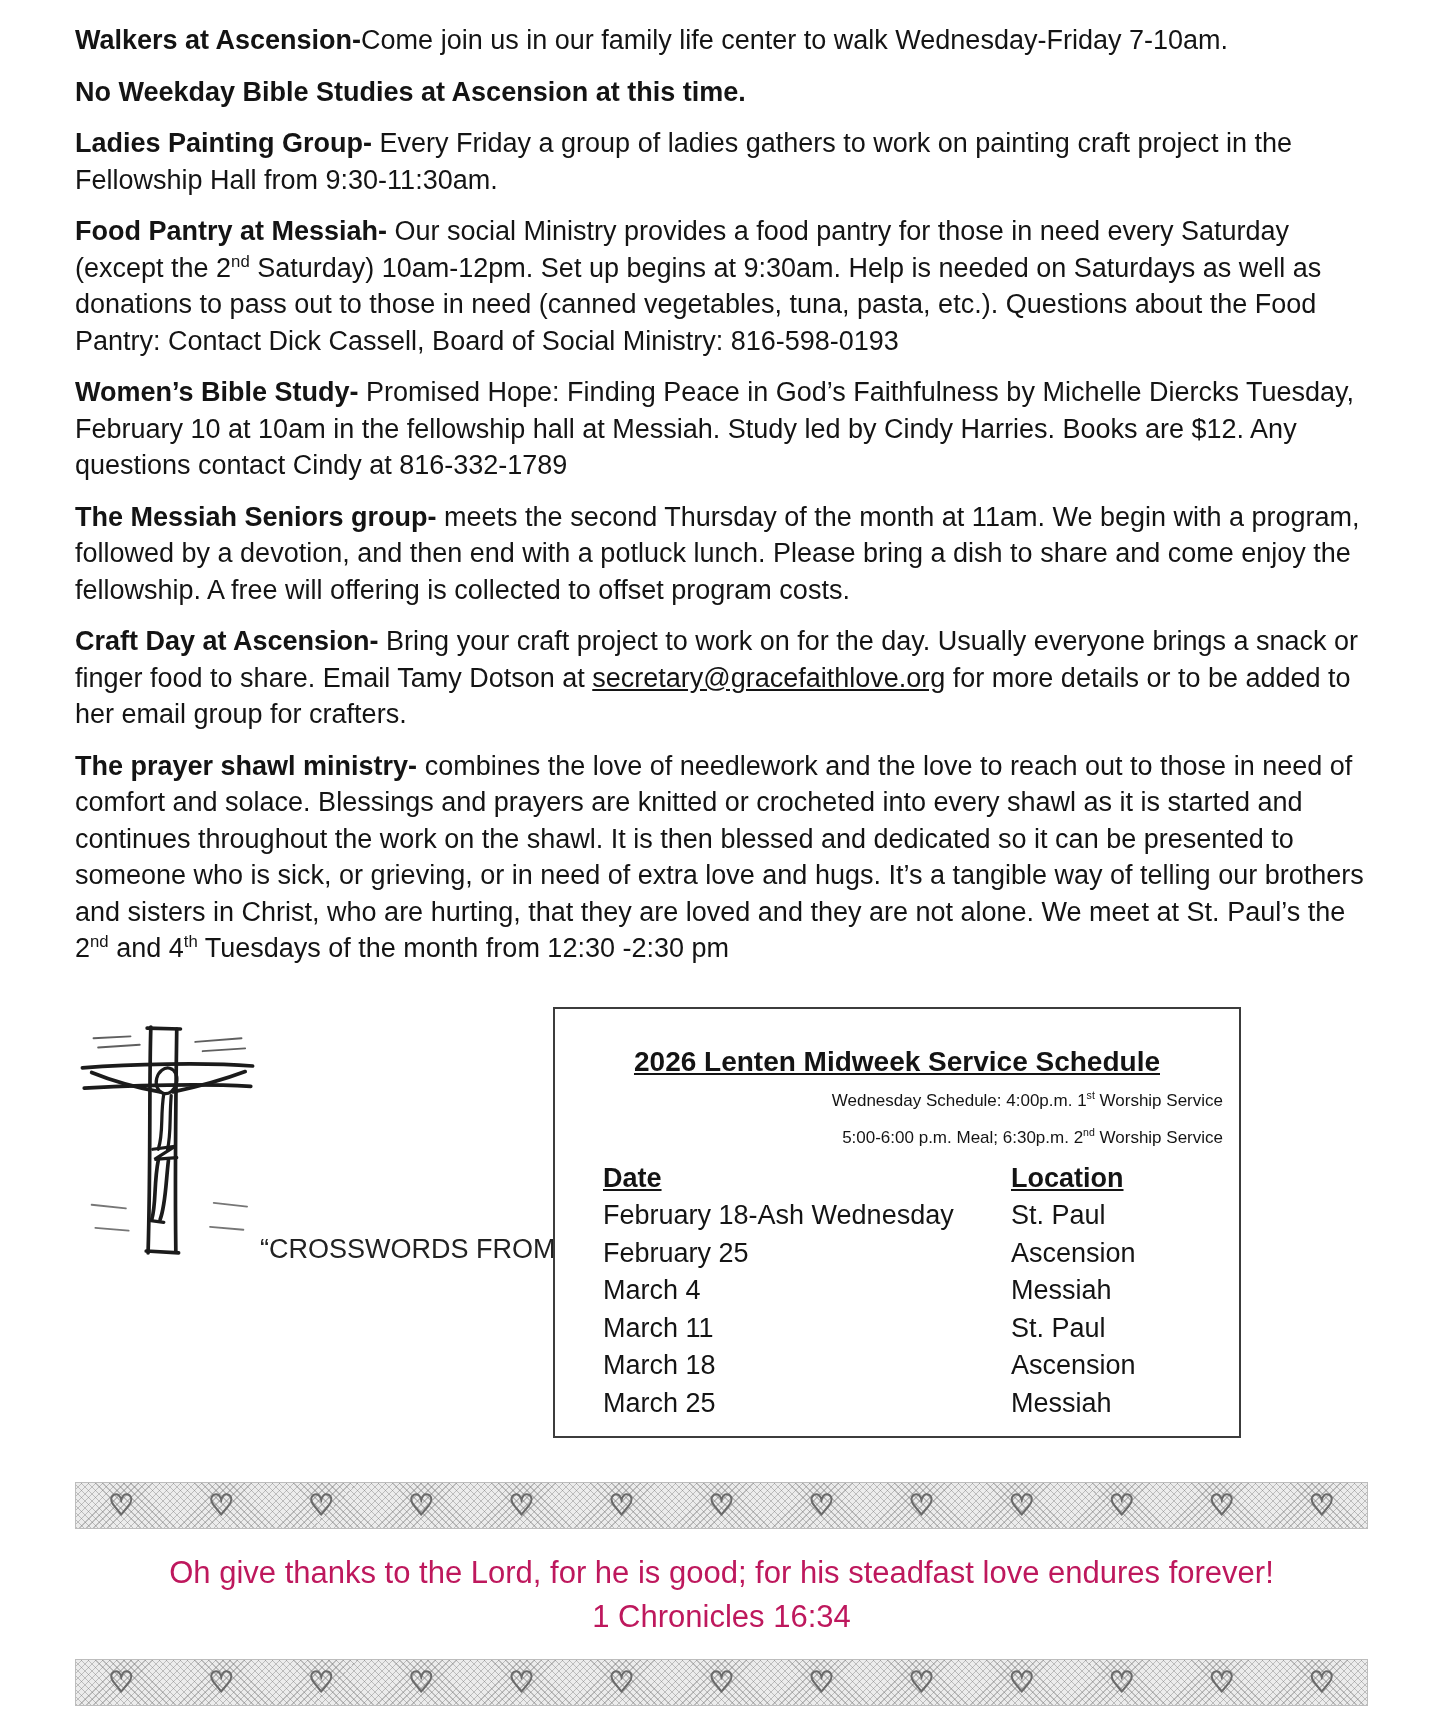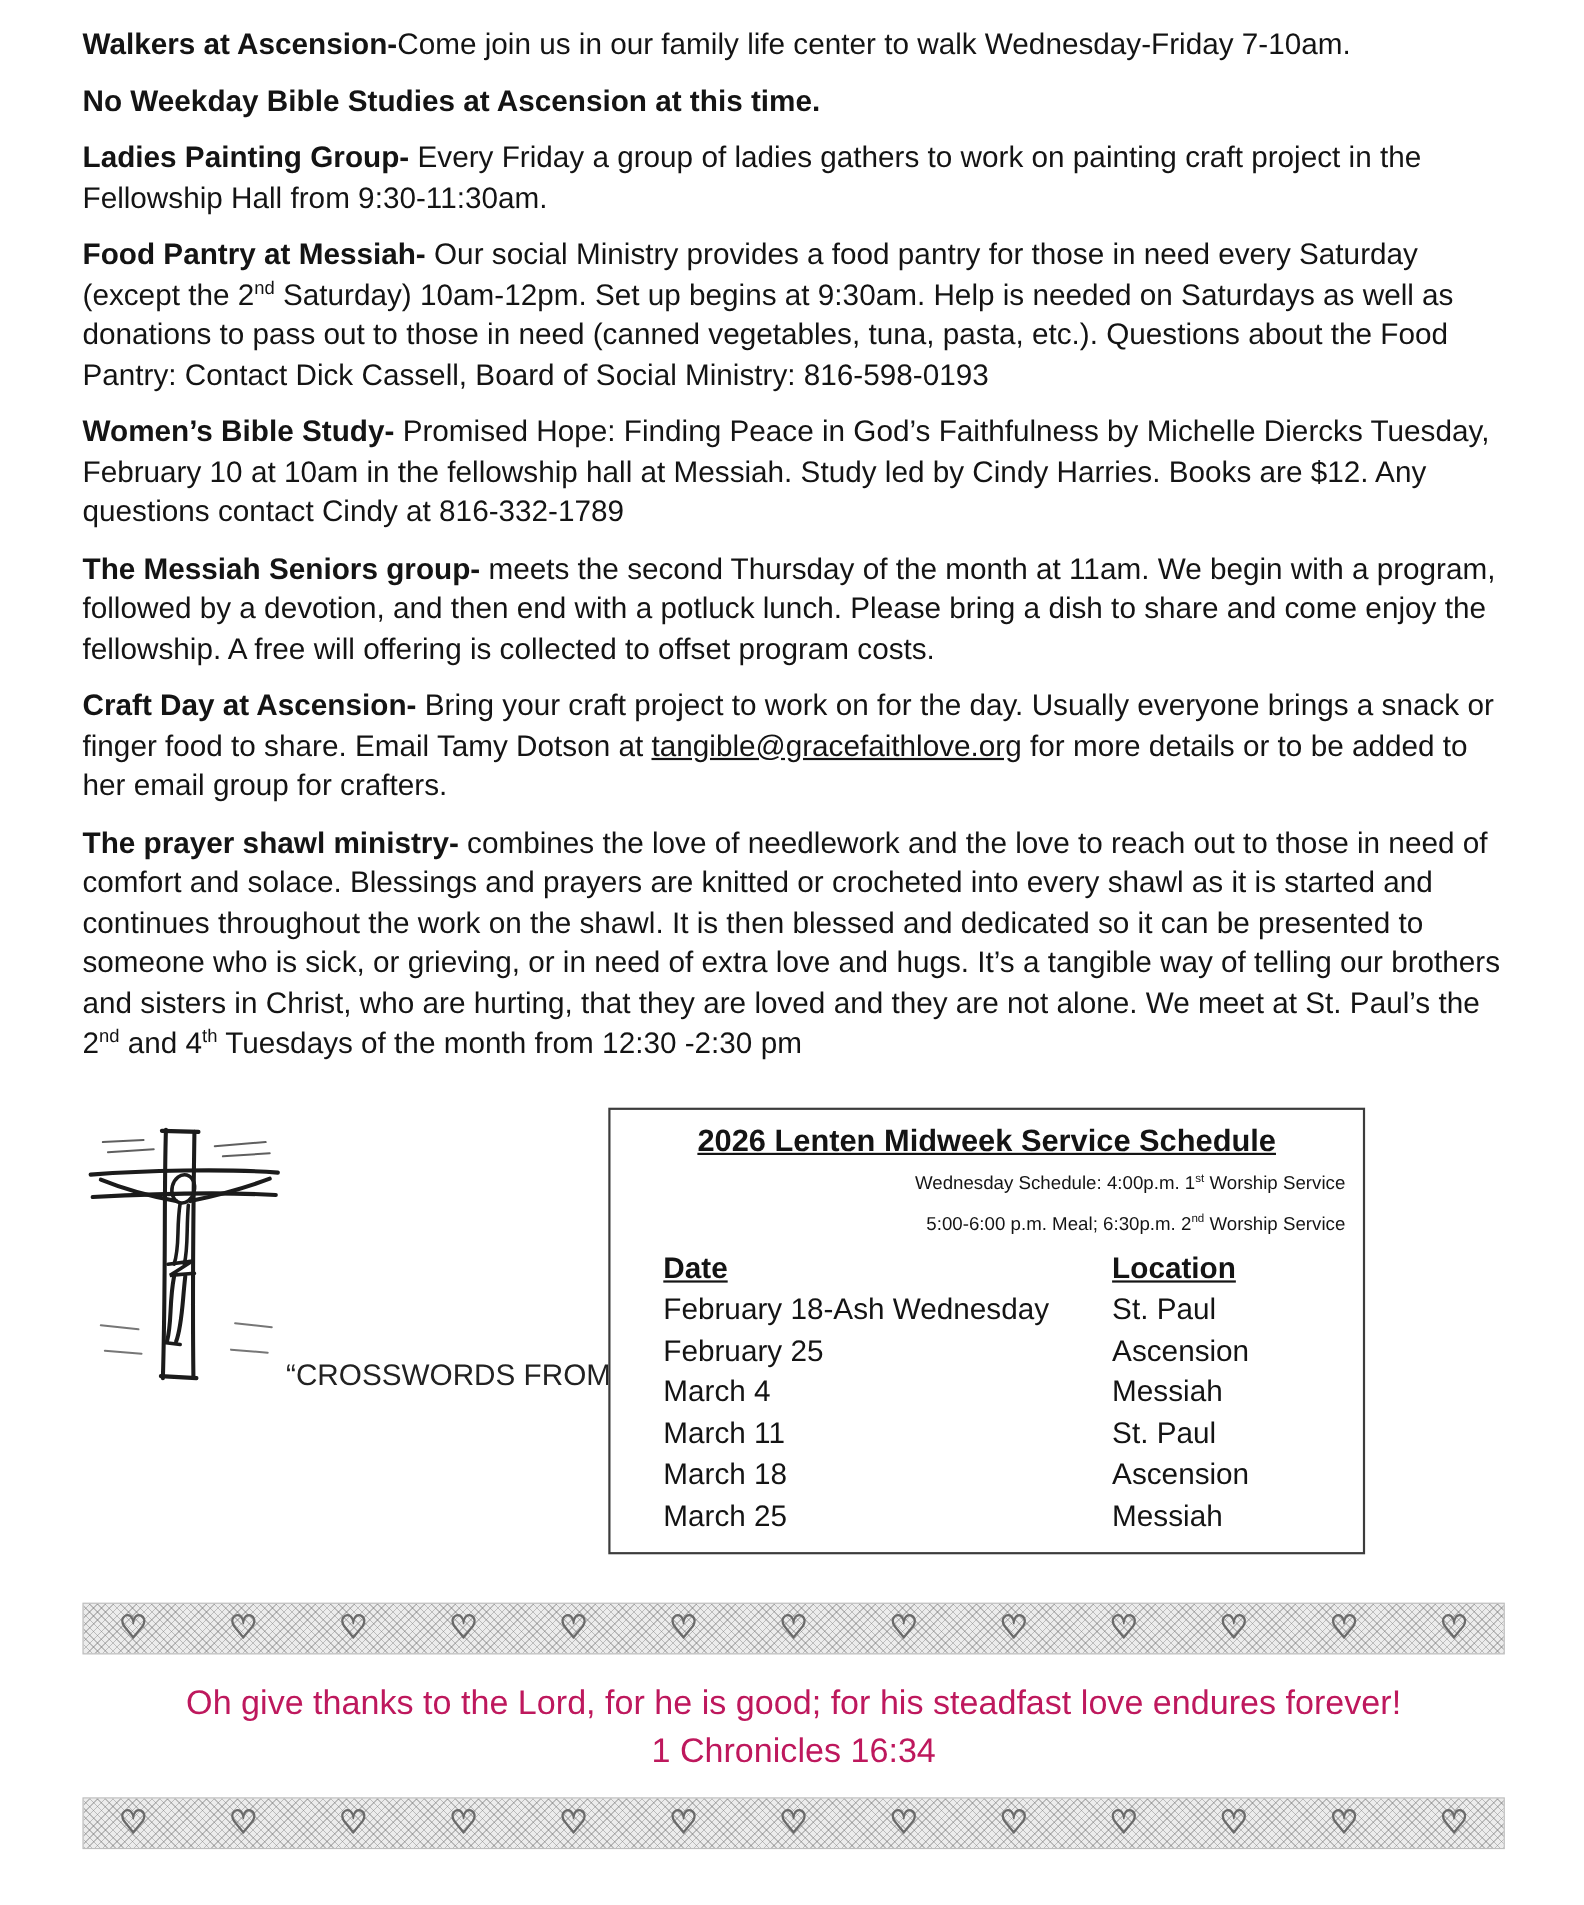--- a/index.html
+++ b/index.html
@@ -20,21 +20,21 @@
   .two-col { display:flex; align-items:flex-start; margin-top:40px; }
   .left-col { width:478px; display:flex; align-items:flex-end; }
   .crucifix-wrap { margin-top:12px; }
   .caption { font-size:27px; margin-top:26px; white-space:nowrap; color:#222; }
 
   .schedule-box {
     width:688px; border:2px solid #3c3c3c;
     padding:8px 16px 14px 16px;
     background:#fff;
   }
-  .box-title { text-align:center; font-weight:bold; text-decoration:underline; font-size:28px; line-height:40px; }
+  .box-title { text-align:center; font-weight:bold; text-decoration:underline; font-size:28px; line-height:40px;margin-top:25px; }
   .box-line { text-align:right; font-size:17px; line-height:37px; }
   .sched-grid {
     margin-top:4px; padding-left:32px;
     display:grid; grid-template-columns:1fr 212px;
     font-size:27px; line-height:37.5px;
   }
   .sched-head { font-weight:bold; text-decoration:underline; }
 
   .hearts-strip {
     margin-top:44px; height:47px;
@@ -68,21 +68,21 @@
   <p class="para"><span class="lead">No Weekday Bible Studies at Ascension at this time.</span></p>
 
   <p class="para"><span class="lead">Ladies Painting Group-</span><span> Every Friday a group of ladies gathers to work on painting craft project in the Fellowship Hall from 9:30-11:30am.</span></p>
 
   <p class="para"><span class="lead">Food Pantry at Messiah-</span><span> Our social Ministry provides a food pantry for those in need every Saturday (except the 2</span><sup>nd</sup><span> Saturday) 10am-12pm. Set up begins at 9:30am. Help is needed on Saturdays as well as donations to pass out to those in need (canned vegetables, tuna, pasta, etc.). Questions about the Food Pantry: Contact Dick Cassell, Board of Social Ministry: 816-598-0193</span></p>
 
   <p class="para"><span class="lead">Women’s Bible Study-</span><span> Promised Hope: Finding Peace in God’s Faithfulness by Michelle Diercks Tuesday, February 10 at 10am in the fellowship hall at Messiah. Study led by Cindy Harries. Books are $12. Any questions contact Cindy at 816-332-1789</span></p>
 
   <p class="para"><span class="lead">The Messiah Seniors group-</span><span> meets the second Thursday of the month at 11am. We begin with a program, followed by a devotion, and then end with a potluck lunch. Please bring a dish to share and come enjoy the fellowship. A free will offering is collected to offset program costs.</span></p>
 
-  <p class="para"><span class="lead">Craft Day at Ascension-</span><span> Bring your craft project to work on for the day. Usually everyone brings a snack or finger food to share. Email Tamy Dotson at </span><span class="email-link">tangible@gracefaithlove.org</span><span> for more details or to be added to her email group for crafters.</span></p>
+  <p class="para"><span class="lead">Craft Day at Ascension-</span><span> Bring your craft project to work on for the day. Usually everyone brings a snack or finger food to share. Email Tamy Dotson at </span><span class="email-link">secretary@gracefaithlove.org</span><span> for more details or to be added to her email group for crafters.</span></p>
 
   <p class="para"><span class="lead">The prayer shawl ministry-</span><span> combines the love of needlework and the love to reach out to those in need of comfort and solace. Blessings and prayers are knitted or crocheted into every shawl as it is started and continues throughout the work on the shawl. It is then blessed and dedicated so it can be presented to someone who is sick, or grieving, or in need of extra love and hugs. It’s a tangible way of telling our brothers and sisters in Christ, who are hurting, that they are loved and they are not alone. We meet at St. Paul’s the 2</span><sup>nd</sup><span> and 4</span><sup>th</sup><span> Tuesdays of the month from 12:30 -2:30 pm</span></p>
 
   <div class="two-col">
 
     <div class="left-col">
       <div class="crucifix-wrap">
         <svg width="185" height="242" viewBox="0 0 200 260" fill="none" stroke="#1b1b1b" stroke-linecap="round">
 
           <path d="M20 20 L60 18 M25 30 L70 27 M130 24 L180 20 M138 34 L184 31" stroke-width="2" opacity="0.7"></path>

